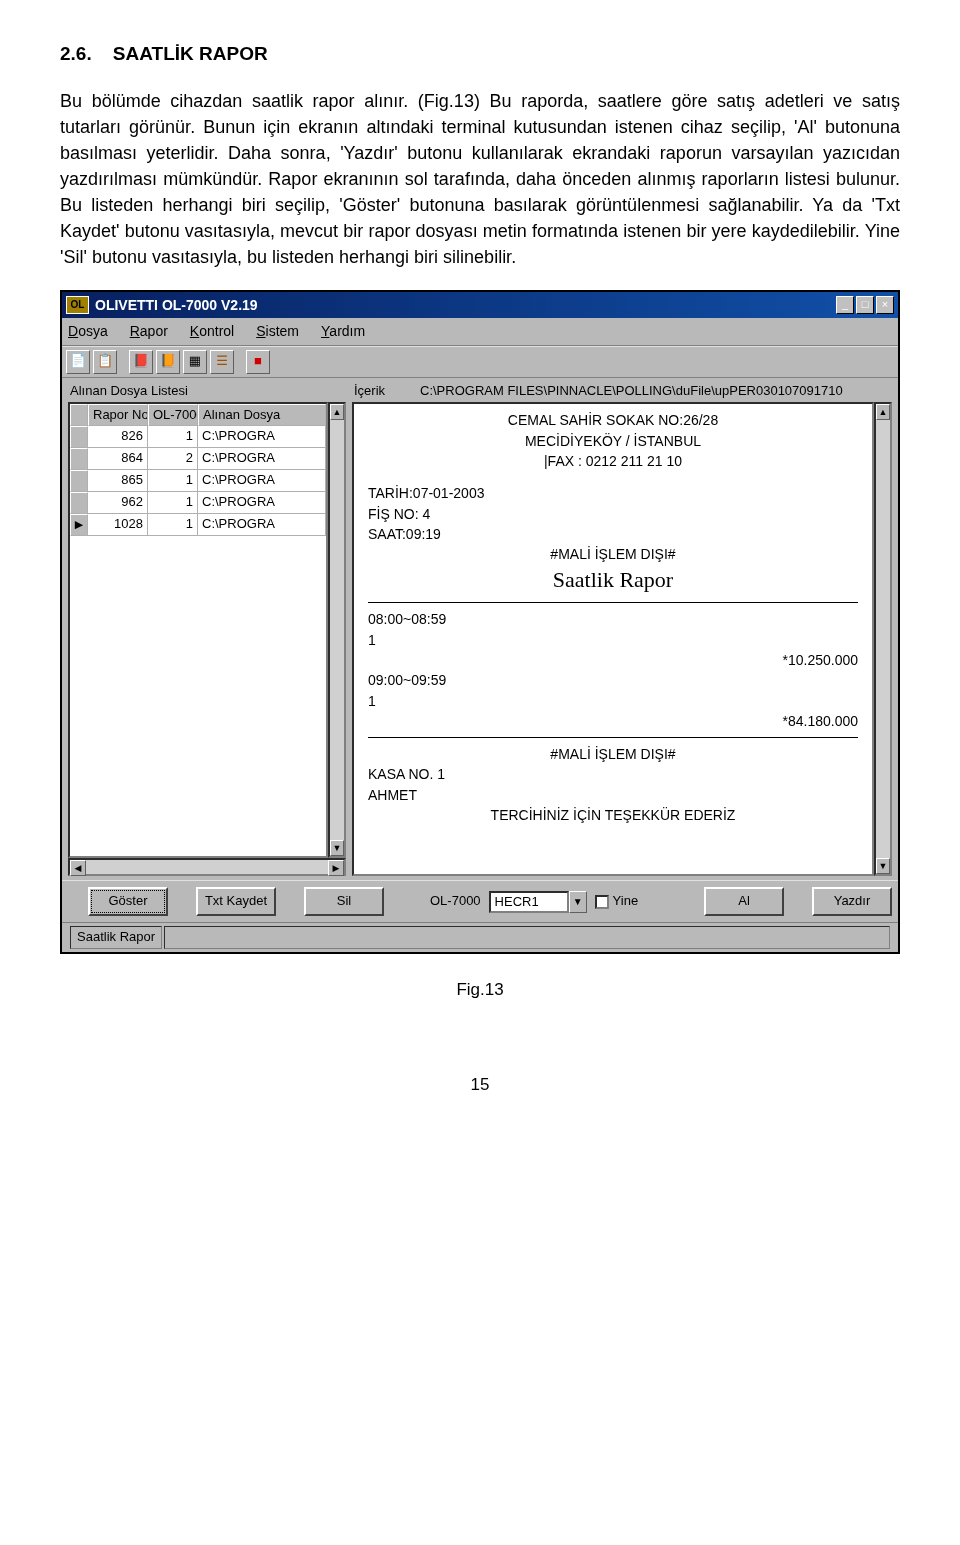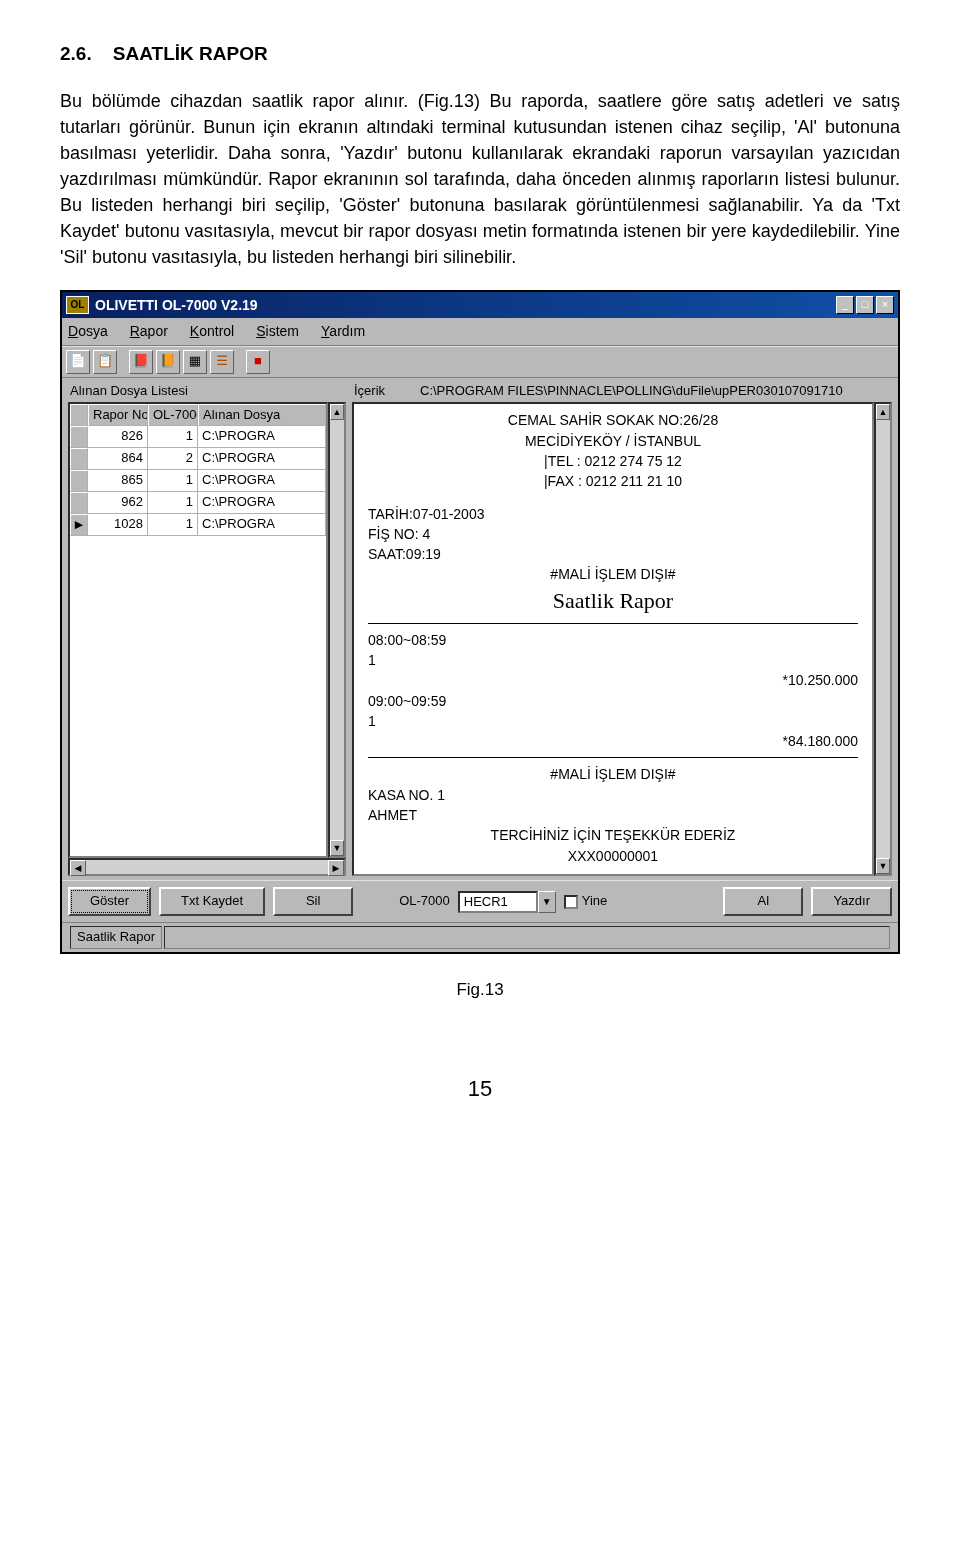--- a/index.html
+++ b/index.html
@@ -169,25 +169,26 @@
     align-items:center;
     background:#b9b9b9;
     padding: 6px;
     gap: 8px;
     border-top:1px solid #e0e0e0;
   }
   .btn {
     background:#b9b9b9;
     border:2px solid #fff;
     border-right-color:#404040; border-bottom-color:#404040;
-    padding: 3px 20px;
+    padding: 3px 4px;
     font-size:13px;
     min-width: 80px;
     text-align:center;
     font-family: "MS Sans Serif", Tahoma, sans-serif;
+    margin-left: 20px;
   }
   .btn.focus { outline:1px dotted #000; outline-offset:-4px; }
   .lbl { font-size:13px; }
   .combo {
     display:flex; align-items:flex-start;
   }
   .combo input {
     width: 80px; height: 22px;
     border:2px inset #808080; background:#fff;
     font-size:13px; padding:0 4px;
@@ -209,21 +210,21 @@
     font-size:13px;
     display:flex;
   }
   .statusbar .cell {
     border:1px inset #808080;
     padding:1px 6px;
     flex: 0 0 auto;
   }
   .statusbar .fill { flex:1; border:1px inset #808080; margin-left:2px; }
   .fig-caption { text-align:center; margin-top:24px; font-size:17px; }
-  .page-num { text-align:center; margin-top:70px; font-size:22px; }
+  .page-num { text-align:center; margin-top:70px; font-size:17px; }
 </style>
 </head>
 <body>
 
 <div class="section-heading">
   <span>2.6.</span>&nbsp;&nbsp;&nbsp;
   <span>SAATLİK RAPOR</span>
 </div>
 
 <p class="body-text">Bu bölümde cihazdan saatlik rapor alınır. (Fig.13) Bu raporda, saatlere göre satış adetleri ve satış tutarları görünür. Bunun için ekranın altındaki terminal kutusundan istenen cihaz seçilip, 'Al' butonuna basılması yeterlidir. Daha sonra, 'Yazdır' butonu kullanılarak ekrandaki raporun varsayılan yazıcıdan yazdırılması mümkündür. Rapor ekranının sol tarafında, daha önceden alınmış raporların listesi bulunur. Bu listeden herhangi biri seçilip, 'Göster' butonuna basılarak görüntülenmesi sağlanabilir. Ya da 'Txt Kaydet' butonu vasıtasıyla, mevcut bir rapor dosyası metin formatında istenen bir yere kaydedilebilir. Yine 'Sil' butonu vasıtasıyla, bu listeden herhangi biri silinebilir.</p>
@@ -319,21 +320,20 @@
         <div class="sbtn">◀</div>
         <div class="strack"></div>
         <div class="sbtn">▶</div>
       </div>
     </div>
 
     <div class="right-pane">
       <div class="content-box">
         <div class="ctr">CEMAL SAHİR SOKAK  NO:26/28</div>
         <div class="ctr">MECİDİYEKÖY / İSTANBUL</div>
-        <div class="ctr">|TEL : 0212 274 75 12</div>
         <div class="ctr">|FAX : 0212 211 21 10</div>
         <div style="height:12px"></div>
         <div class="row2">
           <span>TARİH:07-01-2003</span>
           <span>FİŞ NO:  4</span>
         </div>
         <div>SAAT:09:19</div>
         <div class="ctr">#MALİ İŞLEM DIŞI#</div>
         <div class="ctr big">Saatlik Rapor</div>
         <div class="hr"></div>
@@ -347,21 +347,20 @@
           <span>1</span>
         </div>
         <div class="rline">*84.180.000</div>
         <div class="hr"></div>
         <div class="ctr">#MALİ İŞLEM DIŞI#</div>
         <div class="row2">
           <span>KASA NO.  1</span>
           <span>AHMET</span>
         </div>
         <div class="ctr">TERCİHİNİZ İÇİN TEŞEKKÜR EDERİZ</div>
-        <div class="ctr">XXX00000001</div>
       </div>
       <div class="vscroll">
         <div class="sbtn v">▲</div>
         <div class="strack"></div>
         <div class="sbtn v">▼</div>
       </div>
     </div>
   </div>
 
   <div class="bottom-bar">

